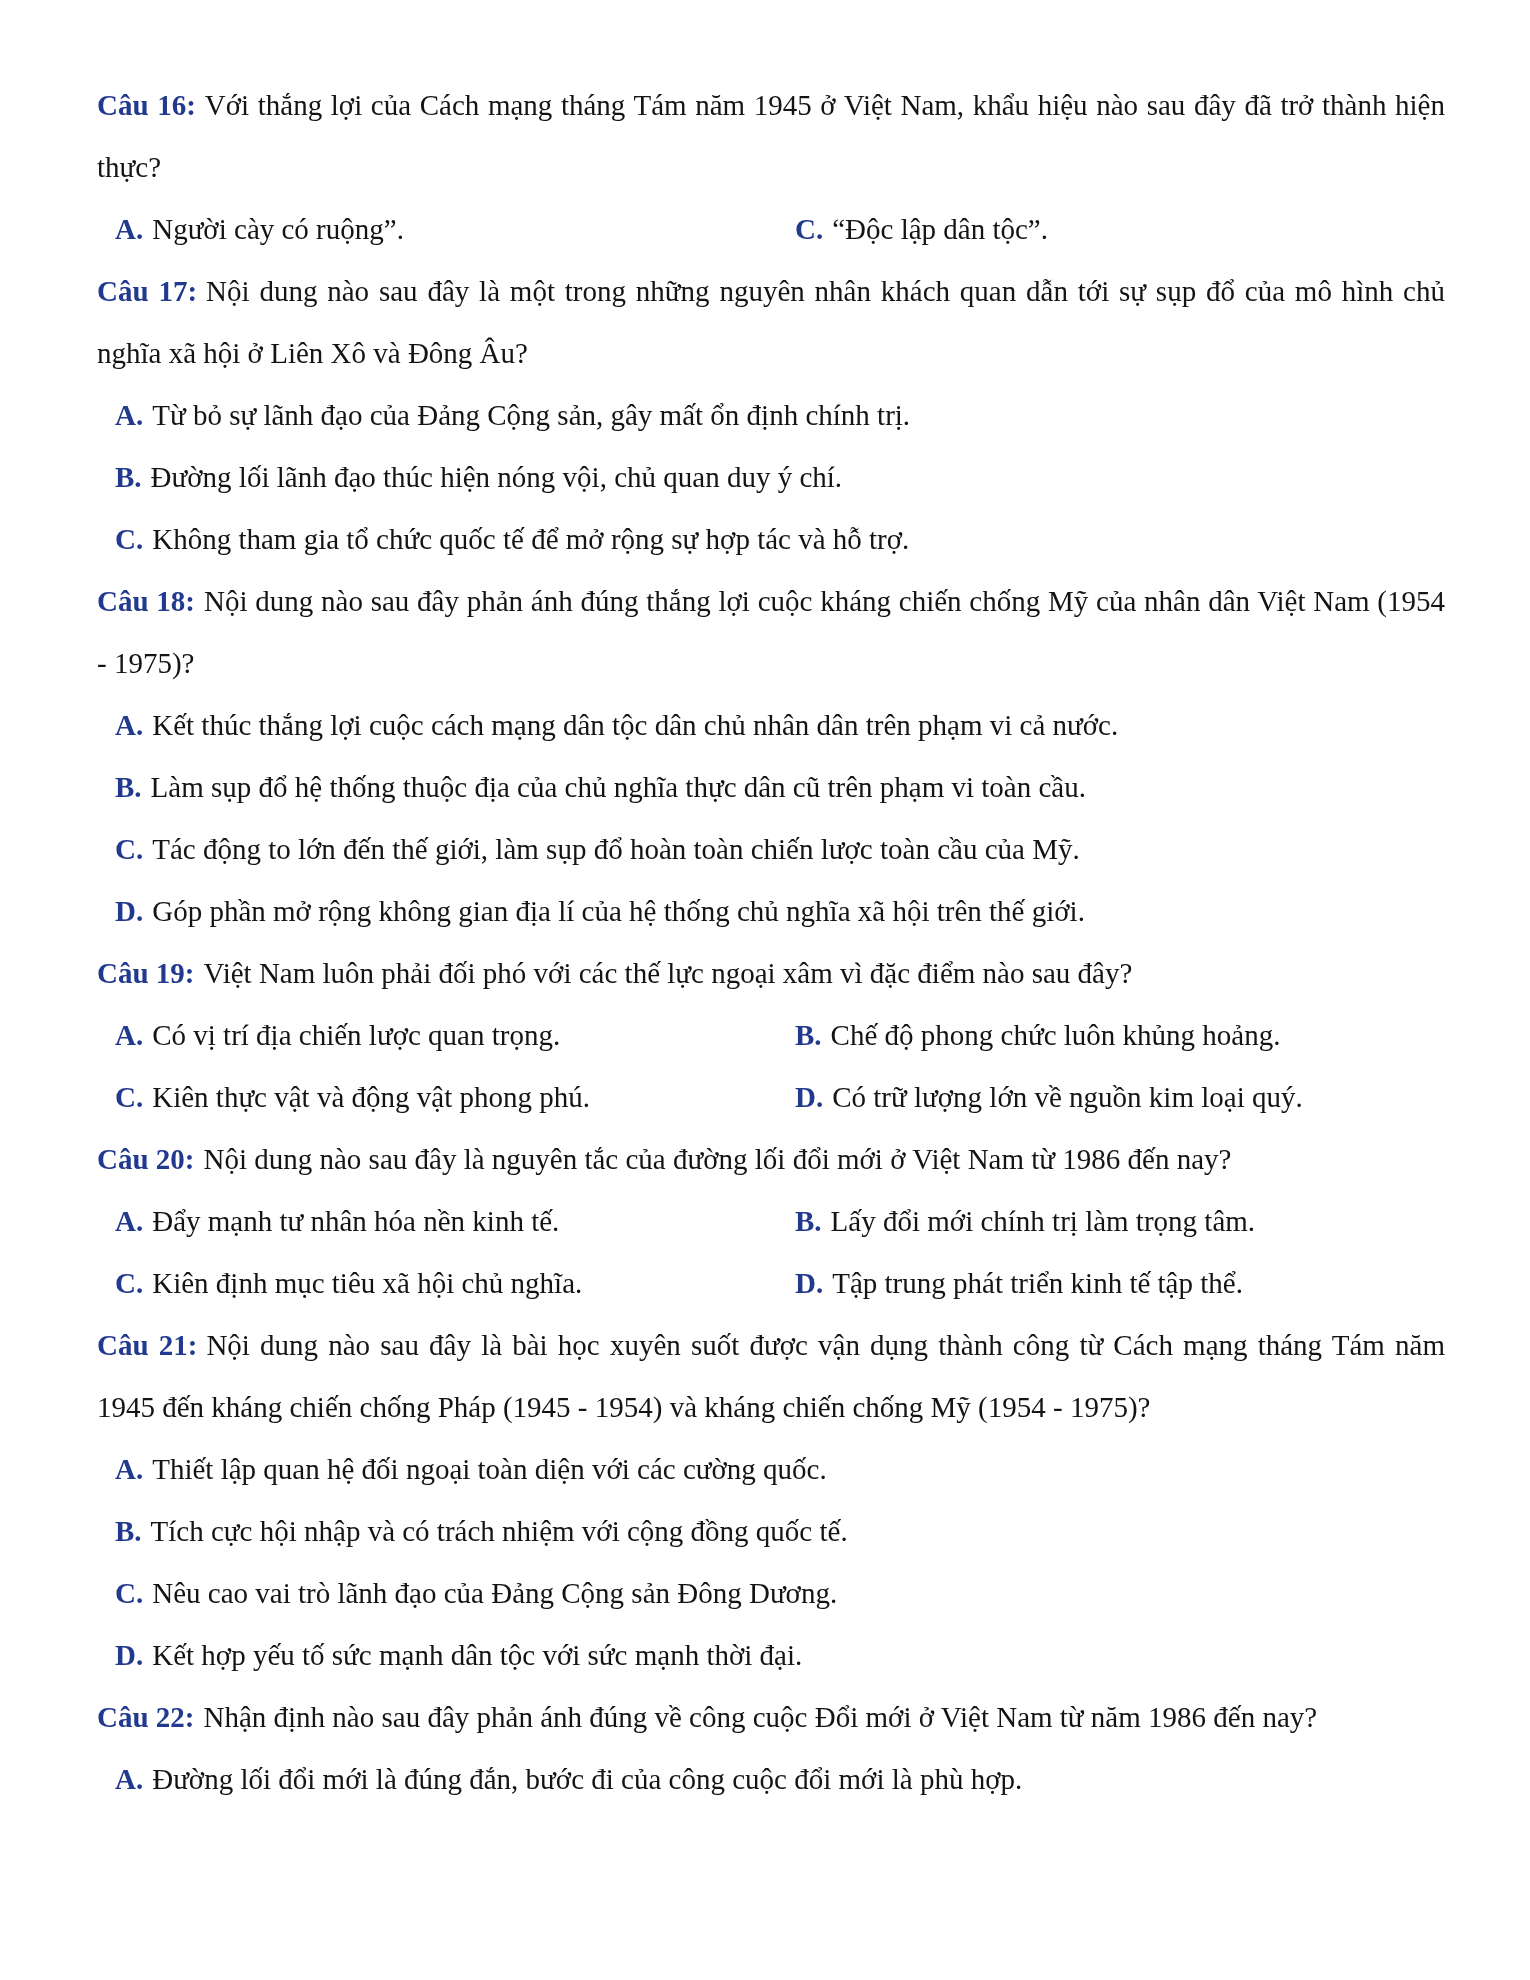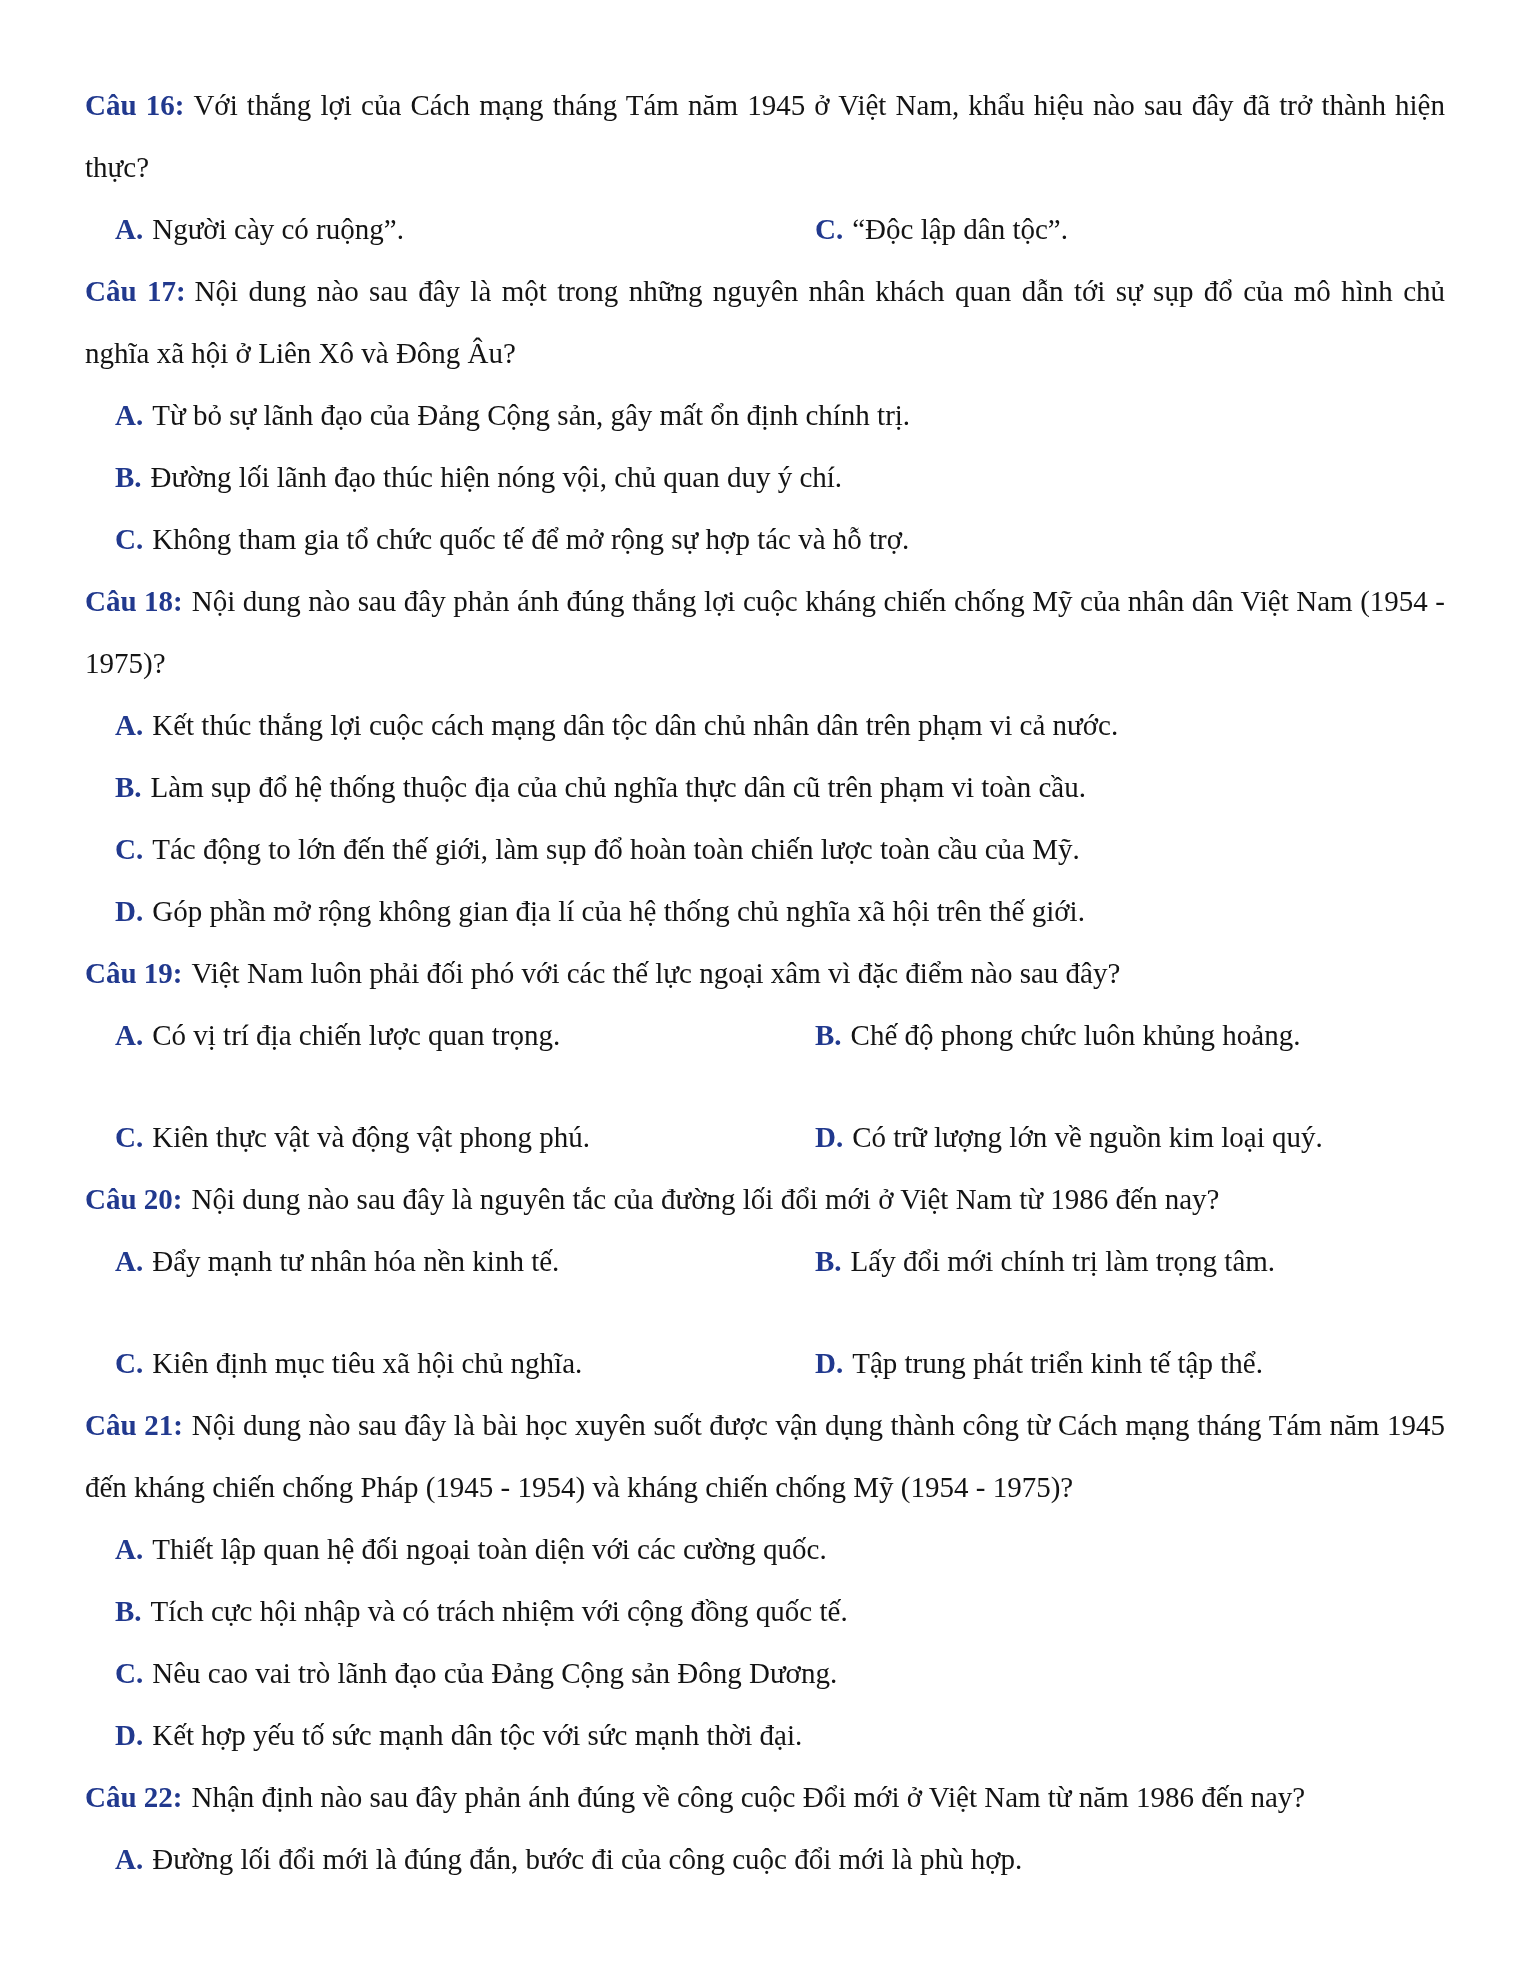--- a/index.html
+++ b/index.html
@@ -17,36 +17,36 @@
     height: 1980px;
     padding: 74px 85px 0 85px;
   }
   .qtext, .opt {
     margin: 0;
     font-size: 29px;
     line-height: 62px;
   }
   .qtext {
     text-align: justify;
+    margin-left: 12px;
   }
   .qlabel {
     font-weight: bold;
     color: #21398e;
     padding-right: 9px;
   }
   .olabel {
     font-weight: bold;
     color: #21398e;
     padding-right: 9px;
   }
   .opts .opt { padding-left: 30px; }
   .opts.two-col {
     display: grid;
     grid-template-columns: 1fr 1fr;
-    gap: 40px;
   }
 </style>
 </head>
 <body>
 
 <div class="page">
 
   <section>
     <p class="qtext"><span class="qlabel">Câu 16:</span><span>Với thắng lợi của Cách mạng tháng Tám năm 1945 ở Việt Nam, khẩu hiệu nào sau đây đã trở thành hiện thực?</span></p>
     <div class="opts two-col">

